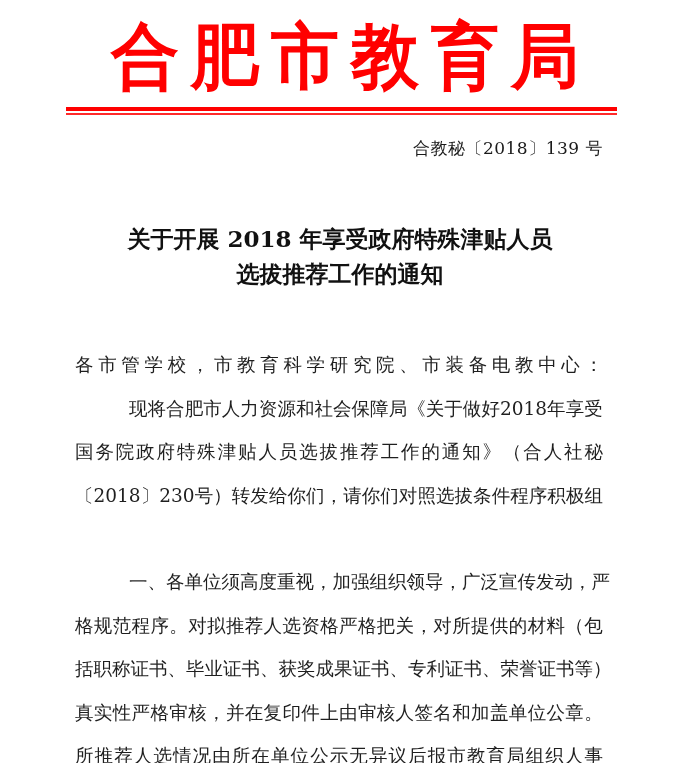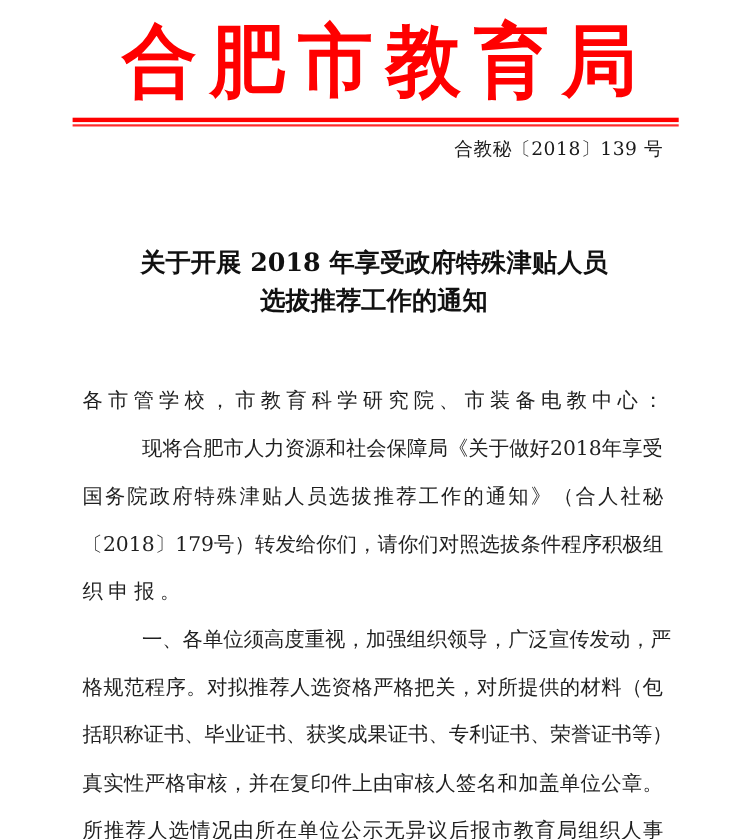--- a/index.html
+++ b/index.html
@@ -55,21 +55,21 @@
       position: absolute;
       left: 66px;
       top: 113px;
       width: 551px;
       height: 1.5px;
       background: #ff2a2a;
     }
     .doc-number {
       position: absolute;
       right: 77px;
-      top: 124px;
+      top: 136px;
       font-size: 17px;
       line-height: 24px;
       color: #1a1a1a;
       white-space: nowrap;
       letter-spacing: 0.5px;
     }
     .title {
       position: absolute;
       left: 0;
       width: 680px;
@@ -205,21 +205,21 @@
       <span>（</span>
       <span>合</span>
       <span>人</span>
       <span>社</span>
       <span>秘</span>
     </div>
   <div class="body-line" style="top: 483px; display: flex; justify-content: space-between;">
       <span>〔</span>
       <span>2018</span>
       <span>〕</span>
-      <span>179</span>
+      <span>230</span>
       <span>号</span>
       <span>）</span>
       <span>转</span>
       <span>发</span>
       <span>给</span>
       <span>你</span>
       <span>们</span>
       <span>，</span>
       <span>请</span>
       <span>你</span>
@@ -229,21 +229,20 @@
       <span>选</span>
       <span>拔</span>
       <span>条</span>
       <span>件</span>
       <span>程</span>
       <span>序</span>
       <span>积</span>
       <span>极</span>
       <span>组</span>
     </div>
-  <div class="body-line short" style="top:526px;">织申报。</div>
 
   <div class="body-line indent" style="top: 569px; display: flex; justify-content: space-between;">
       <span>一</span>
       <span>、</span>
       <span>各</span>
       <span>单</span>
       <span>位</span>
       <span>须</span>
       <span>高</span>
       <span>度</span>

